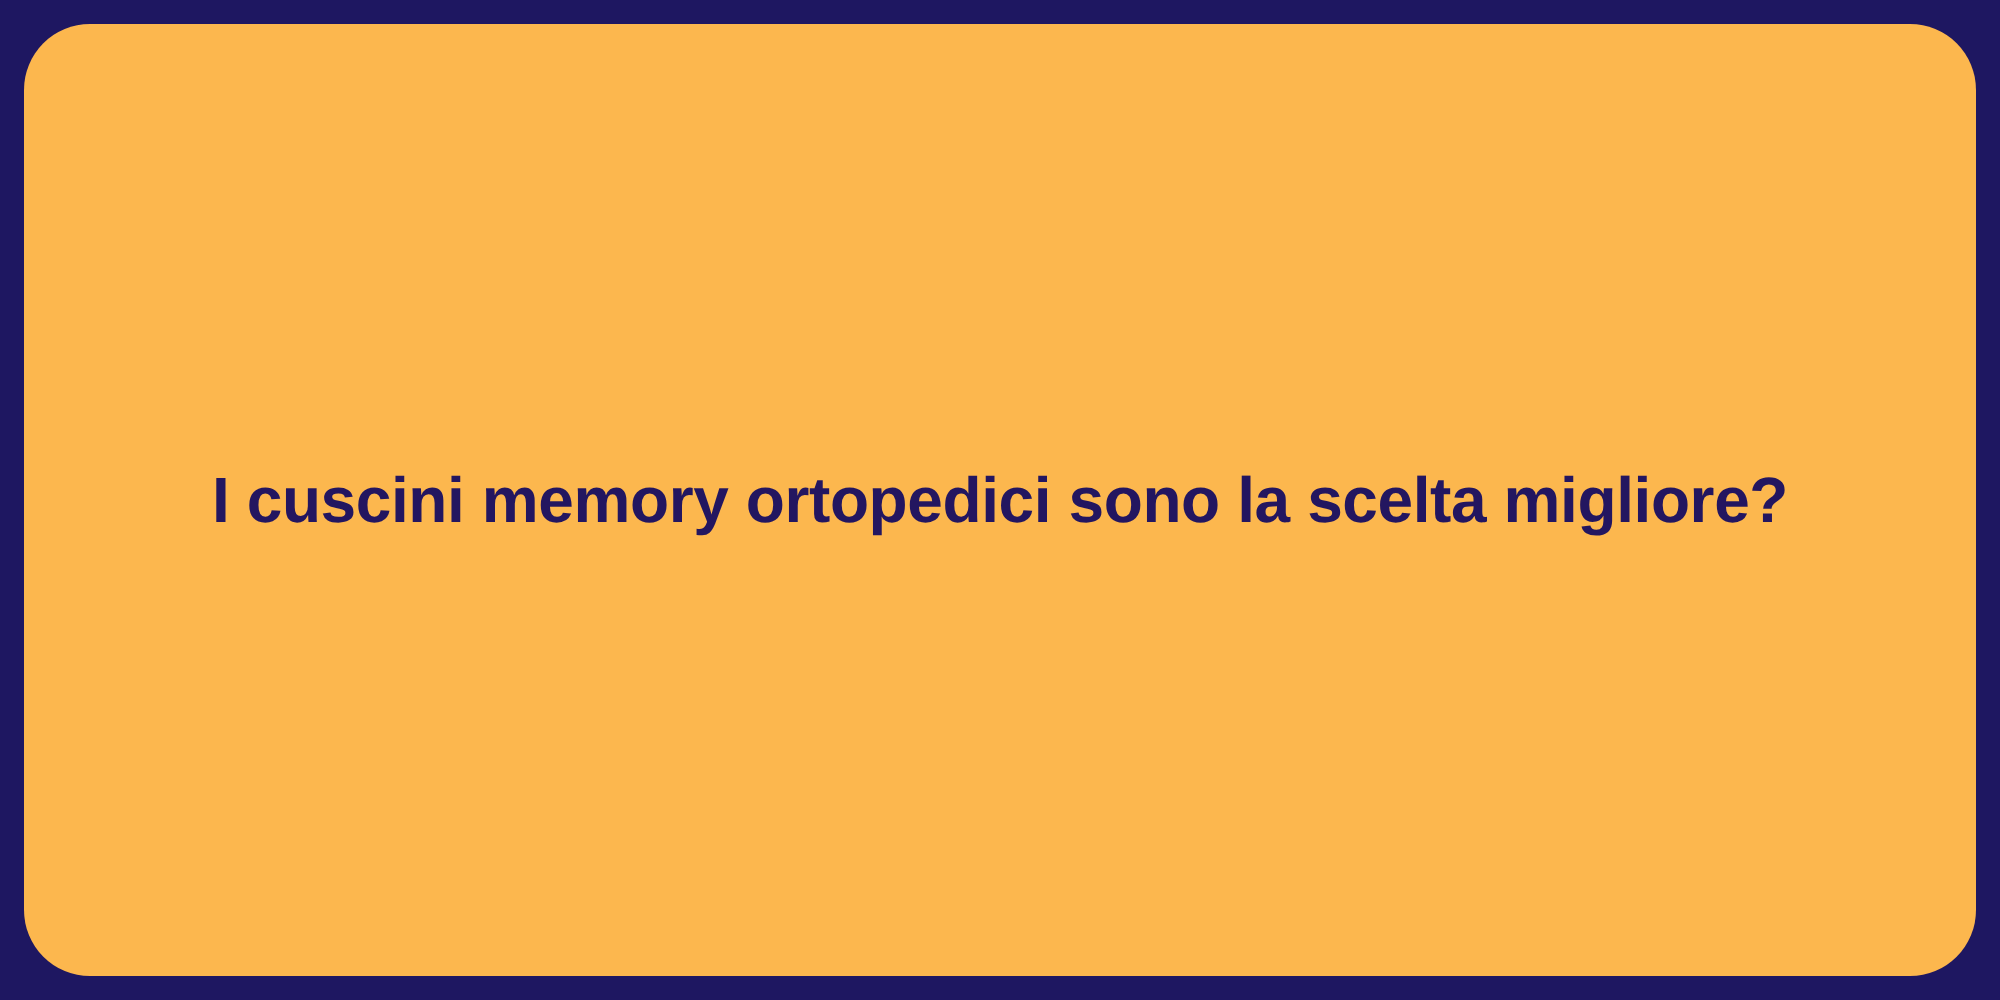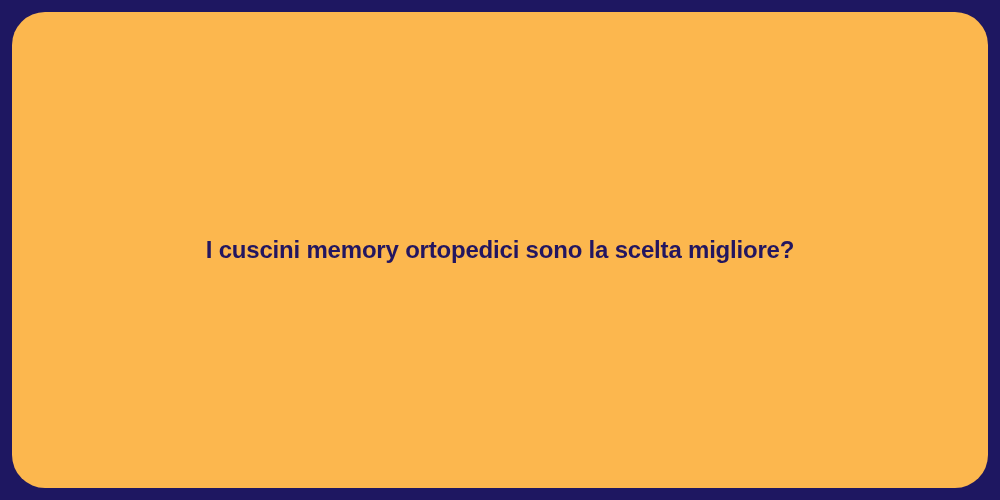--- a/index.html
+++ b/index.html
@@ -34,21 +34,21 @@
     align-items: center;
     justify-content: center;
     overflow: hidden;
   }
 
   #headline {
     margin: 0;
     padding: 0 40px;
     color: #231660;
     font-family: "Liberation Sans", sans-serif;
-    font-size: 24px;
+    font-size: 32px;
     font-weight: bold;
     line-height: 1.25;
     letter-spacing: -0.2px;
     text-align: center;
     white-space: nowrap;
   }
 </style>
 </head>
 <body>
 

